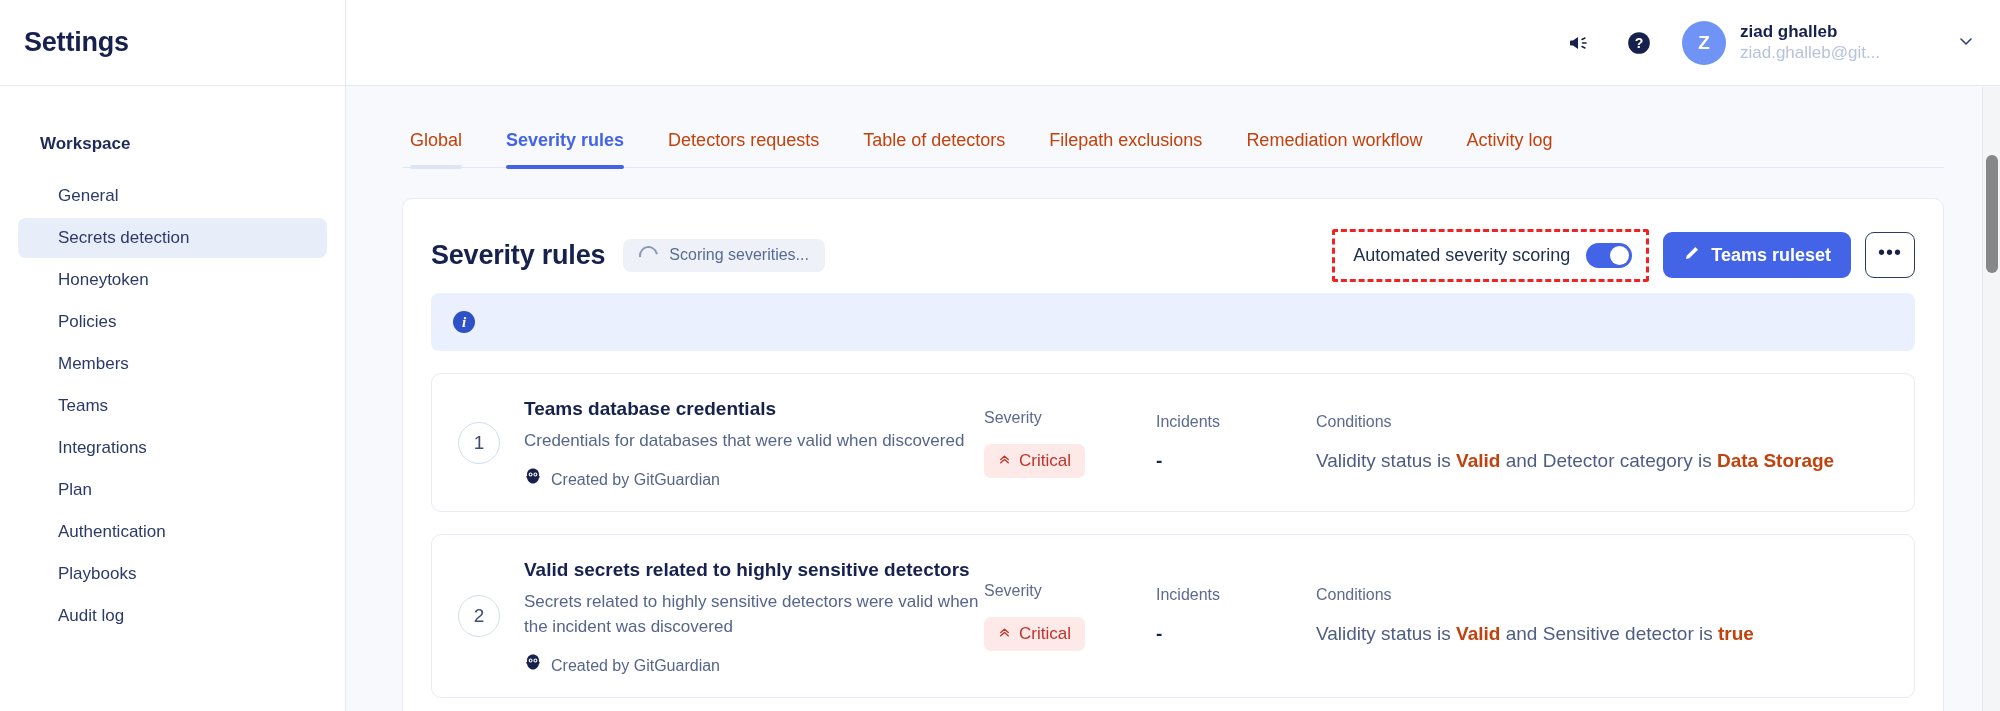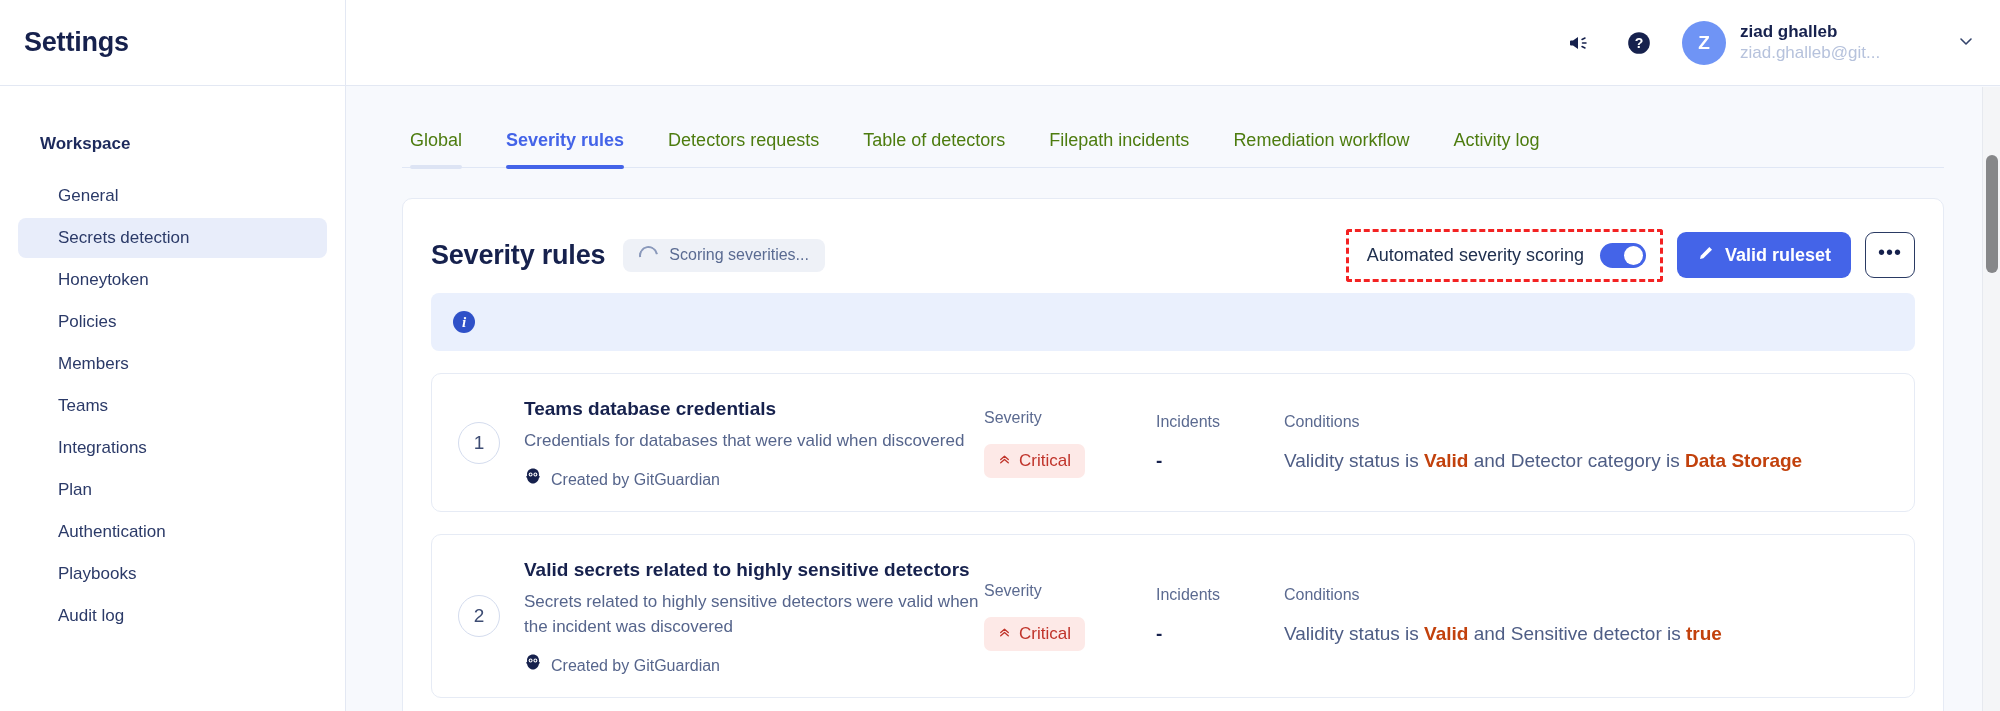--- a/index.html
+++ b/index.html
@@ -89,21 +89,21 @@
     overflow: hidden;
   }
   .tabs {
     display: flex; align-items: flex-end;
     gap: 0;
     border-bottom: 1px solid #e0e7f5;
     margin-top: 44px;
     position: relative;
   }
   .tab {
-    font-size: 18px; color: #4d7c0f;
+    font-size: 18px; color: #c2410c;
     padding: 0 22px 16px 22px;
     cursor: pointer; position: relative;
     white-space: nowrap;
   }
   .tab:first-child { padding-left: 8px; }
   .tab.active { color: #4464e8; font-weight: 600; }
   .tab.active:after {
     content: ""; position: absolute; left: 22px; right: 22px; bottom: -2px;
     height: 4px; background: #4464e8; border-radius: 2px;
   }
@@ -207,21 +207,21 @@
   }
   .rule-main { width: 460px; flex: 0 0 460px; }
   .rule-name { font-size: 19px; font-weight: 700; color: #16214d; line-height: 26px; }
   .rule-desc { font-size: 17px; color: #56658c; line-height: 25px; margin-top: 6px; }
   .rule-author {
     display: flex; align-items: flex-end; gap: 9px;
     font-size: 16px; color: #56658c; margin-top: 14px;
   }
   .col-severity { width: 172px; flex: 0 0 172px; }
   .col-incidents { width: 128px; flex: 0 0 128px; }
-  .col-conditions { flex: 1 1 auto; }
+  .col-conditions { flex: 1 1 auto; margin-left: 32px; }
   .col-head {
     font-size: 16px; color: #5b6a90; line-height: 20px; margin-bottom: 16px;
   }
   .sev-badge {
     display: inline-flex; align-items: center; gap: 8px;
     background: #fde9e7; color: #c0332a;
     border-radius: 7px; padding: 7px 14px;
     font-size: 17px;
   }
   .incident-val { font-size: 19px; font-weight: 700; color: #16214d; line-height: 26px; }
@@ -292,21 +292,21 @@
       </div>
     </header>
 
     <div class="content">
 
       <div class="tabs">
         <div class="tab prev-bar">Global</div>
         <div class="tab active">Severity rules</div>
         <div class="tab">Detectors requests</div>
         <div class="tab">Table of detectors</div>
-        <div class="tab">Filepath incidents</div>
+        <div class="tab">Filepath exclusions</div>
         <div class="tab">Remediation workflow</div>
         <div class="tab">Activity log</div>
       </div>
 
       <div class="panel">
 
         <div class="panel-head">
           <div class="panel-head-left">
             <div class="panel-title">Severity rules</div>
             <div class="chip-loading">
@@ -320,21 +320,21 @@
               <div class="toggle">
                 <span class="knob"></span>
               </div>
             </div>
             <button class="btn-primary">
               <span>
                 <svg width="18" height="18" viewBox="0 0 24 24" fill="none">
                   <path d="M4 20l4.5-1L20 7.5 16.5 4 5 15.5 4 20z" fill="#ffffff"></path>
                 </svg>
               </span>
-              <span>Valid ruleset</span>
+              <span>Teams ruleset</span>
             </button>
             <div class="btn-icon-sq">•••</div>
           </div>
         </div>
 
         <div class="info-banner">
           <span class="info-icon">i</span>
         </div>
 
         <div class="rule-card">

